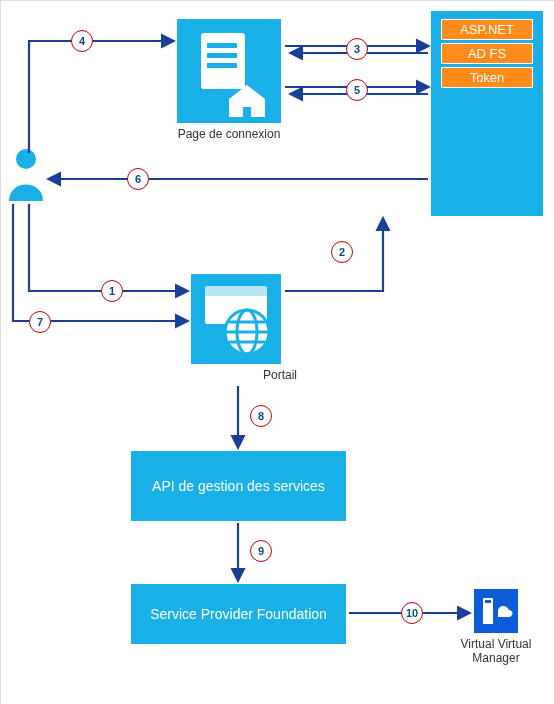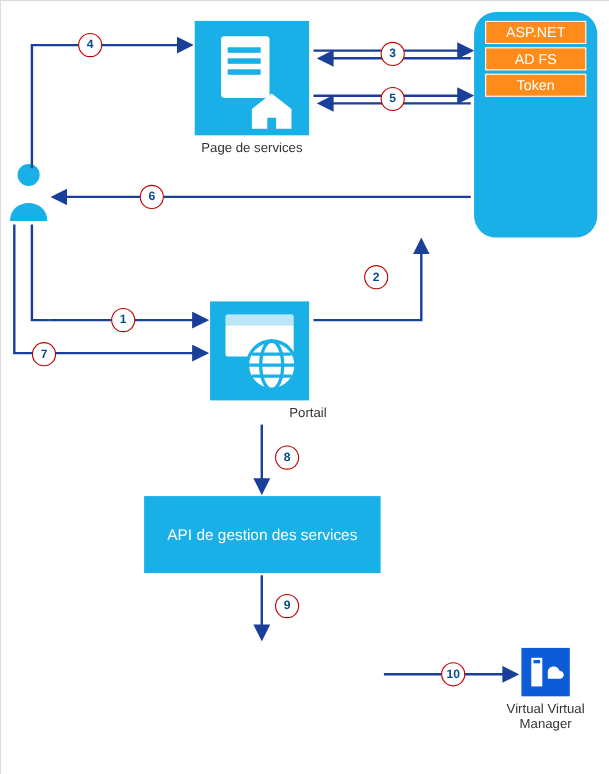--- a/index.html
+++ b/index.html
@@ -36,21 +36,20 @@
     line-height: 1.3;
   }
   .idp-box {
     position: absolute;
     background: #19b0e7;
     color: #fff;
     font-size: 12px;
     text-align: center;
     padding: 5px 4px 4px 4px;
     box-sizing: border-box;
-    border-radius: 20px;
   }
   .idp-inner {
     display: block;
     background: #ff8c1a;
     color: #fff;
     border: 1px solid #fff;
     margin: 3px 6px;
     padding: 2px 0;
     font-size: 13px;
   }
@@ -98,21 +97,21 @@
 
   <div class="login-tile" style="left:176px; top:18px; width:104px; height:104px;">
     <svg width="104" height="104" viewBox="0 0 104 104">
       <rect x="24" y="14" width="44" height="56" rx="3" fill="#fff"></rect>
       <rect x="30" y="24" width="30" height="5" fill="#19b0e7"></rect>
       <rect x="30" y="34" width="30" height="5" fill="#19b0e7"></rect>
       <rect x="30" y="44" width="30" height="5" fill="#19b0e7"></rect>
       <polygon points="70,66 88,80 88,98 74,98 74,88 66,88 66,98 52,98 52,80" fill="#fff"></polygon>
     </svg>
   </div>
-  <div class="node-label" style="left:176px; top:126px; width:104px;">Page de services</div>
+  <div class="node-label" style="left:176px; top:126px; width:104px;">Page de connexion</div>
 
   <div class="idp-box" style="left:430px; top:10px; width:112px; height:205px;">
     <span class="idp-inner">ASP.NET</span>
     <span class="idp-inner">AD FS</span>
     <span class="idp-inner">Token</span>
   </div>
 
   <div class="login-tile" style="left:190px; top:273px; width:90px; height:90px;">
     <svg width="90" height="90" viewBox="0 0 90 90">
       <rect x="14" y="12" width="62" height="38" rx="2" fill="#fff"></rect>
@@ -122,20 +121,21 @@
       <ellipse cx="56" cy="58" rx="10" ry="22" fill="none" stroke="#19b0e7" stroke-width="3"></ellipse>
       <line x1="34" y1="58" x2="78" y2="58" stroke="#19b0e7" stroke-width="3"></line>
       <line x1="38" y1="48" x2="74" y2="48" stroke="#19b0e7" stroke-width="3"></line>
       <line x1="38" y1="68" x2="74" y2="68" stroke="#19b0e7" stroke-width="3"></line>
     </svg>
   </div>
   <div class="node-label" style="left:206px; top:367px; width:90px;text-align:right;">Portail</div>
 
   <div class="big-box" style="left:130px; top:450px; width:215px; height:70px;">API de gestion des services</div>
 
+  <div class="big-box" style="left:130px; top:583px; width:215px; height:60px;">Service Provider Foundation</div>
 
   <div class="vmm-icon" style="left:473px; top:588px;">
     <svg width="44" height="44" viewBox="0 0 44 44">
       <rect x="9" y="9" width="10" height="26" fill="#fff"></rect>
       <rect x="11" y="11" width="6" height="3" fill="#0b5cd6"></rect>
       <path d="M24 22c0-3 2.5-5 5.5-5 2.6 0 4.7 1.7 5.3 4 .1 0 .2 0 .2 0 2 0 3.5 1.5 3.5 3.3S37 28 35 28H24v-6z" fill="#fff"></path>
     </svg>
   </div>
   <div class="node-label" style="left:458px; top:636px; width:74px;">Virtual Virtual Manager</div>
 

